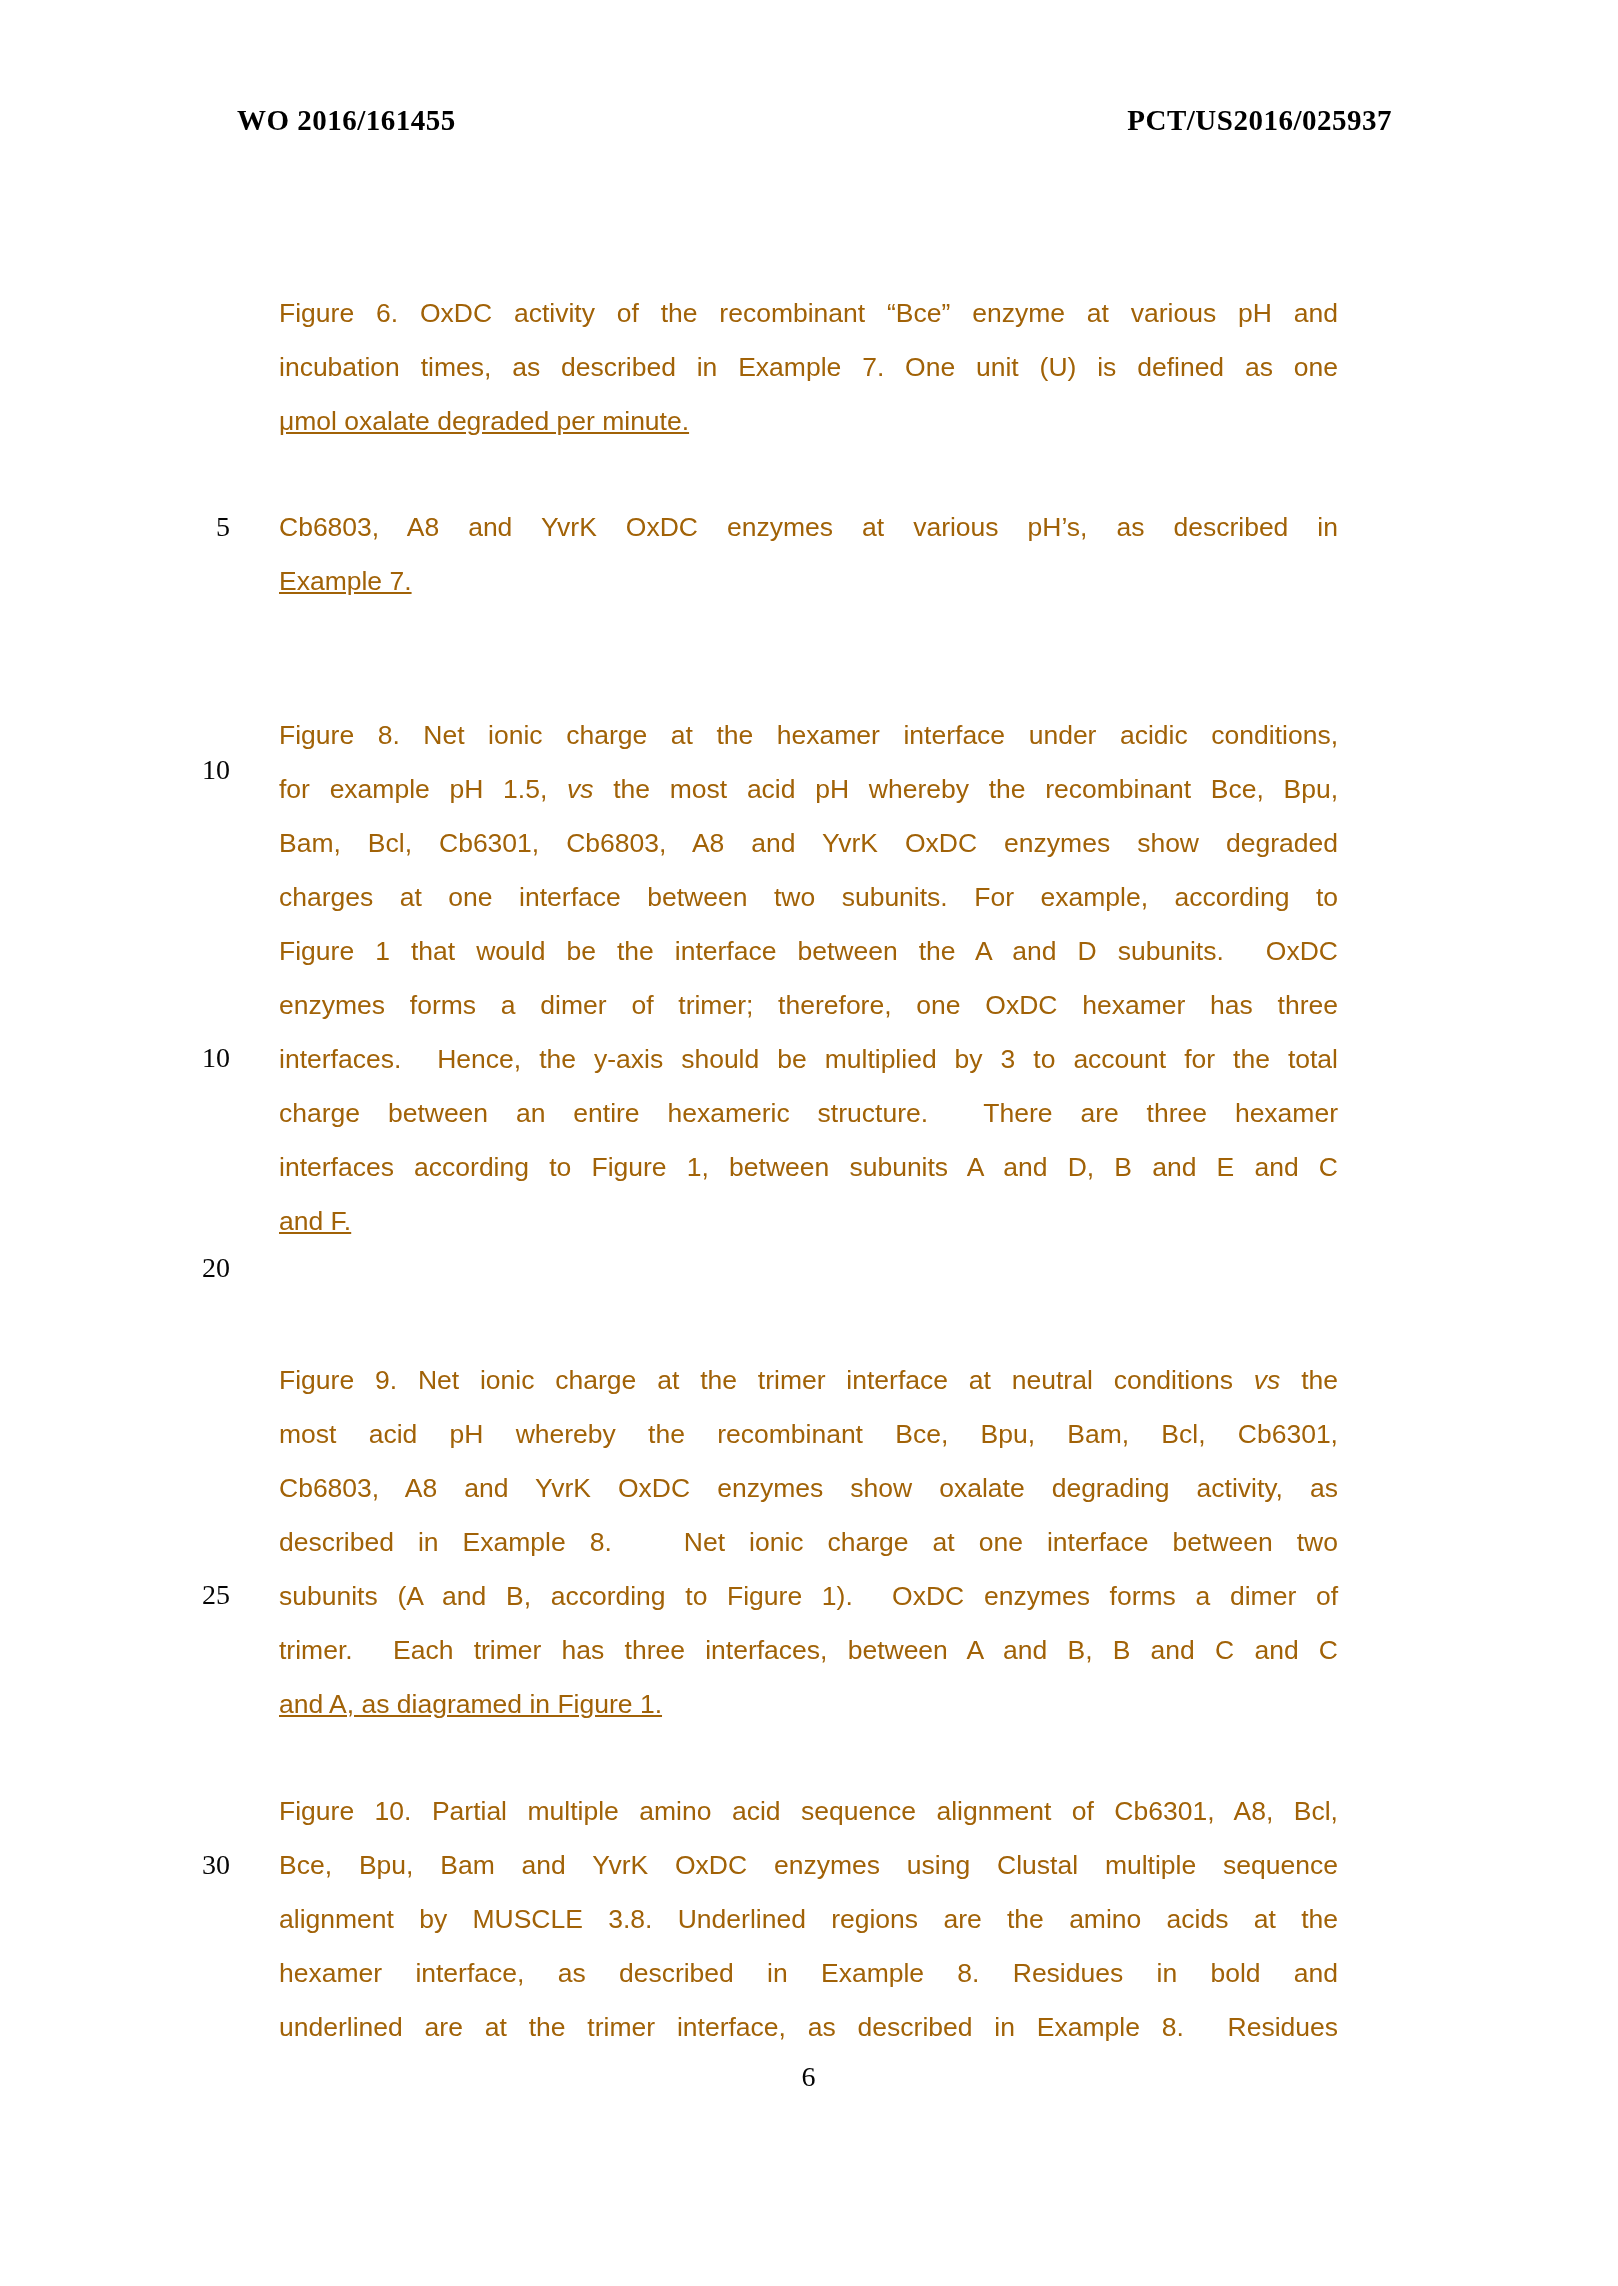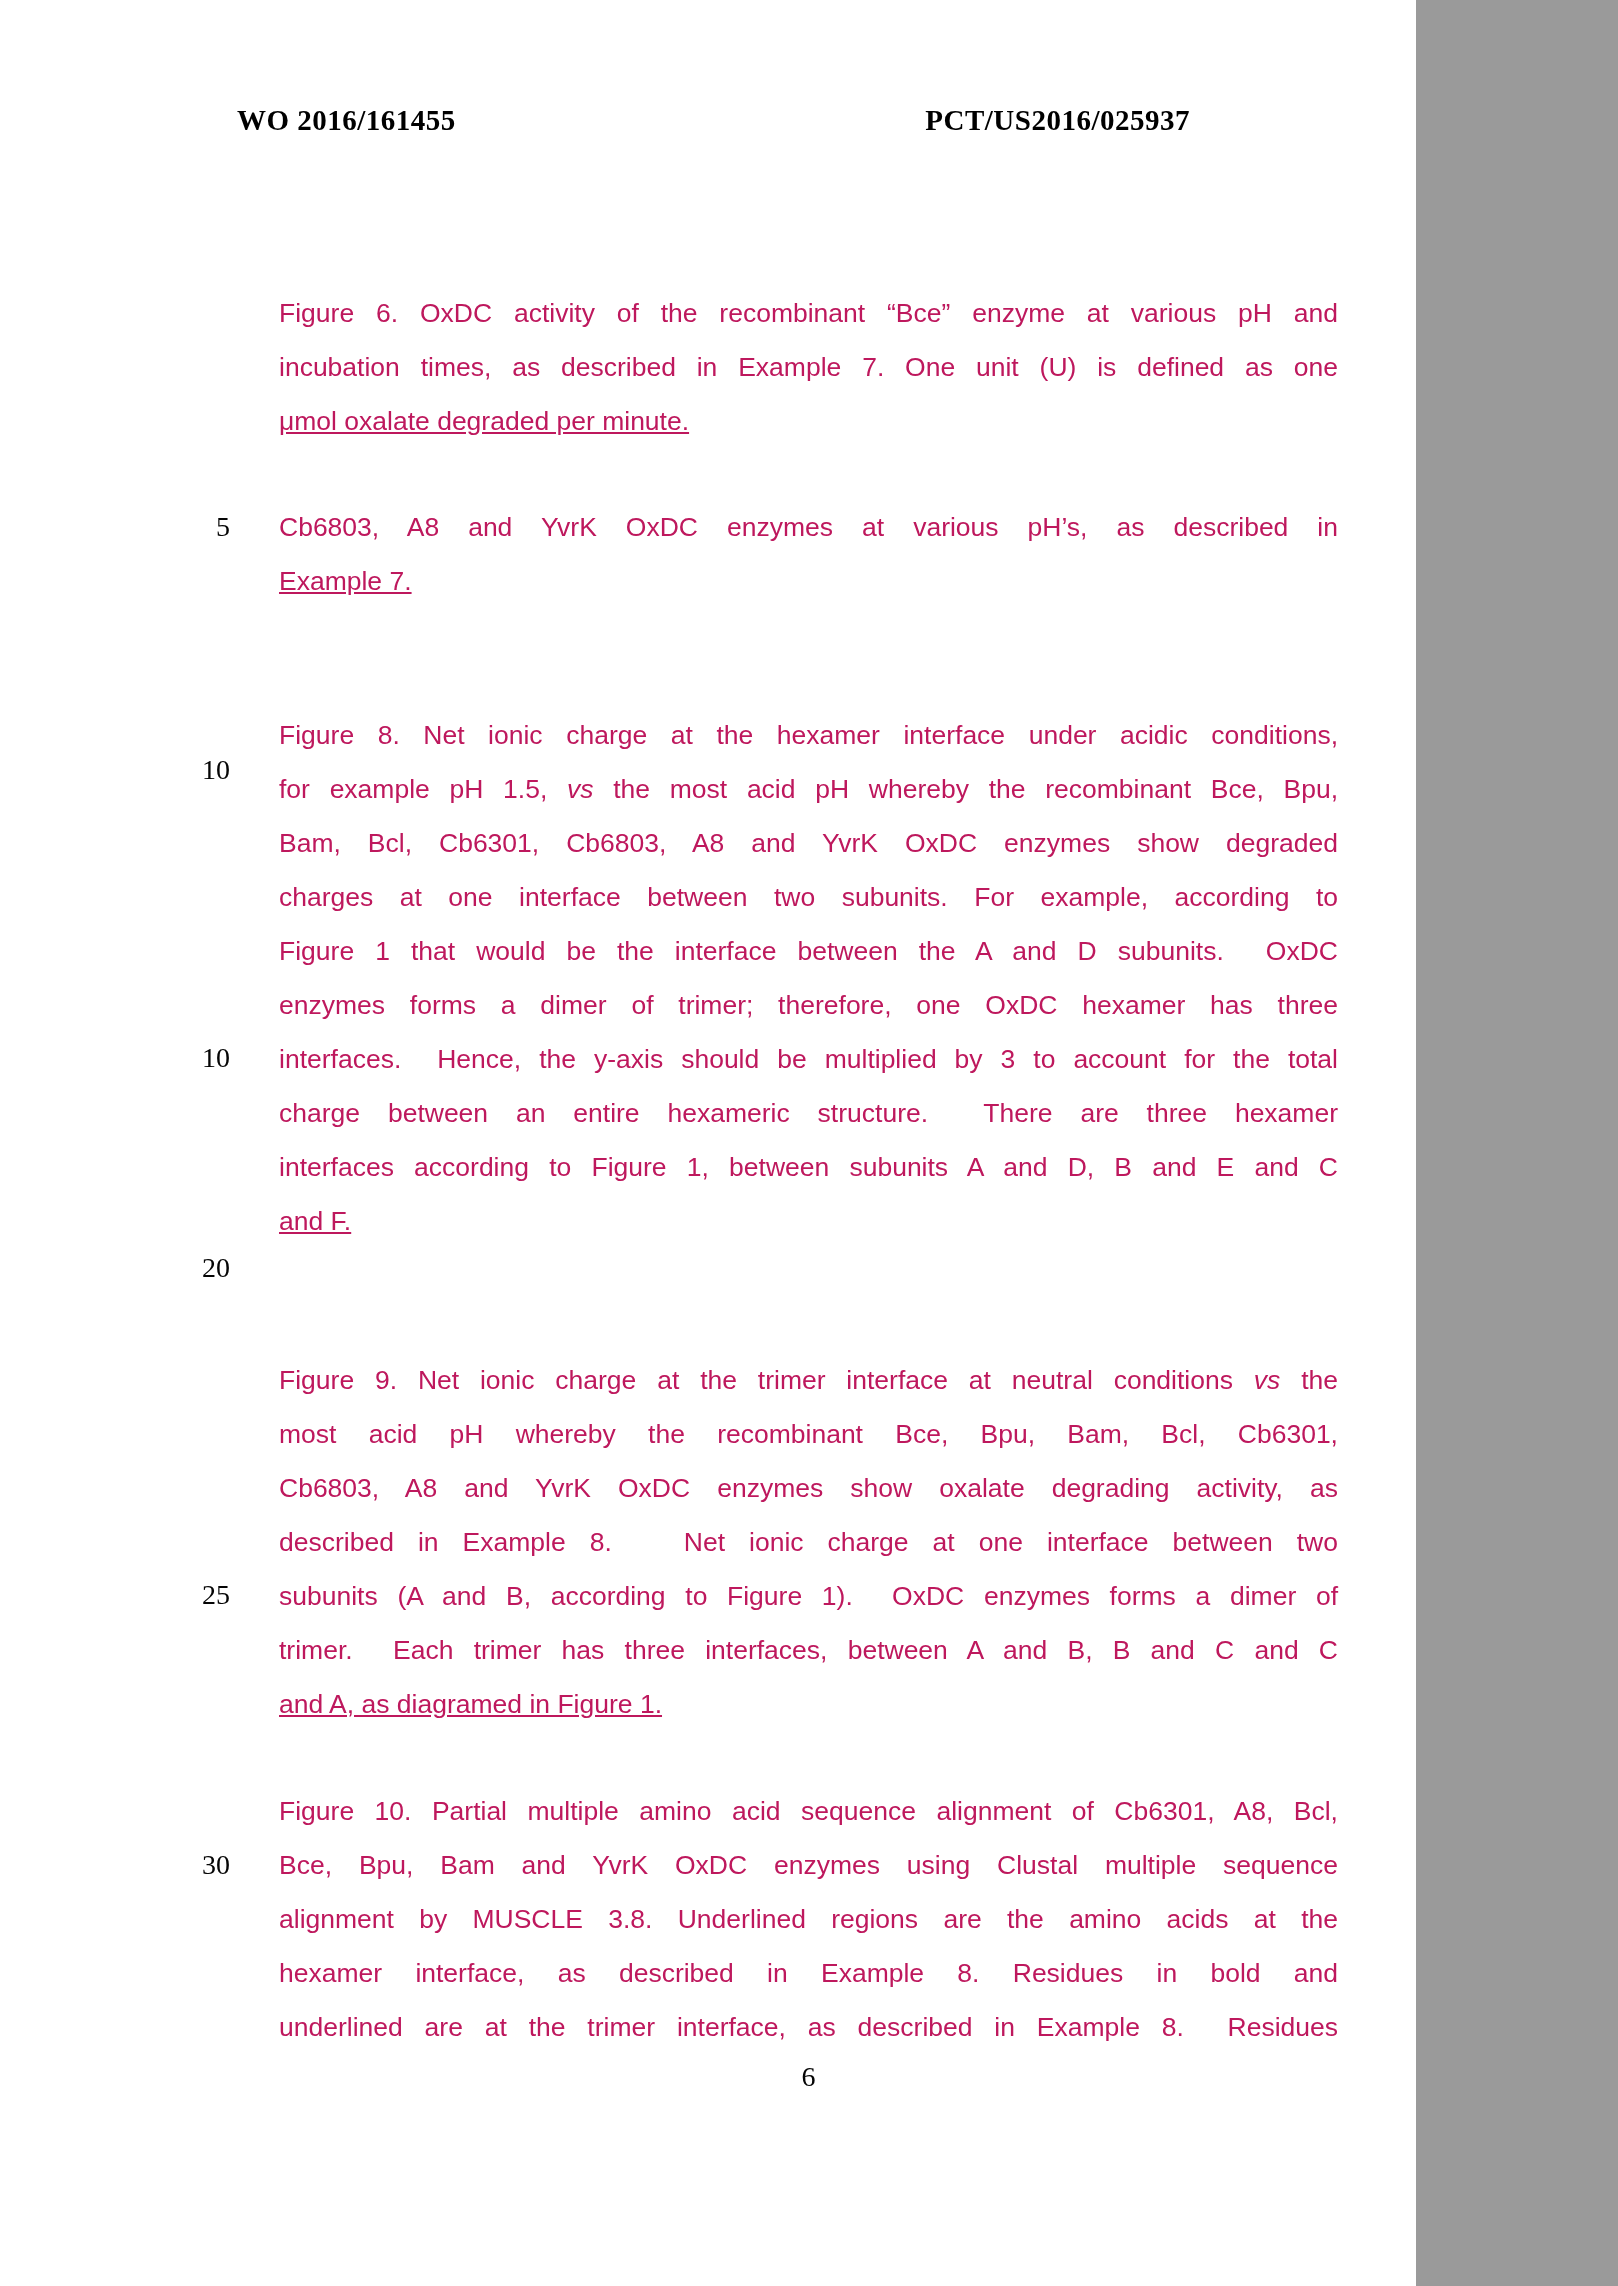--- a/index.html
+++ b/index.html
@@ -1,18 +1,18 @@
 <!DOCTYPE html>
 <html><head>
 <meta charset="utf-8">
 <style>
   html, body { margin: 0; padding: 0; background: #9a9a9a; }
   .page {
     position: relative;
-    width: 1416px;
+    width: 1618px;
     height: 2287px;
     background: #ffffff;
     font-family: "Liberation Sans", sans-serif;
     color: #050505;
     overflow: hidden;
   }
   .header {
     position: absolute;
     top: 104px;
     left: 237px;
@@ -41,21 +41,21 @@
     left: 279px;
     width: 1059px;
     top: 0;
   }
   .para { position: absolute; left: 0; width: 1059px; }
   .line {
     height: 54px;
     line-height: 54px;
     font-size: 26.5px;
     white-space: pre-wrap;
-    color: #be185d;
+    color: #a16207;
   }
   .line.just { text-align: justify; text-align-last: justify; }
   .line.last { text-align: left; text-align-last: left; text-decoration: underline; }
   .line em { }
   .pagenum {
     position: absolute;
     top: 2050px;
     left: 279px;
     width: 1059px;
     text-align: center;

